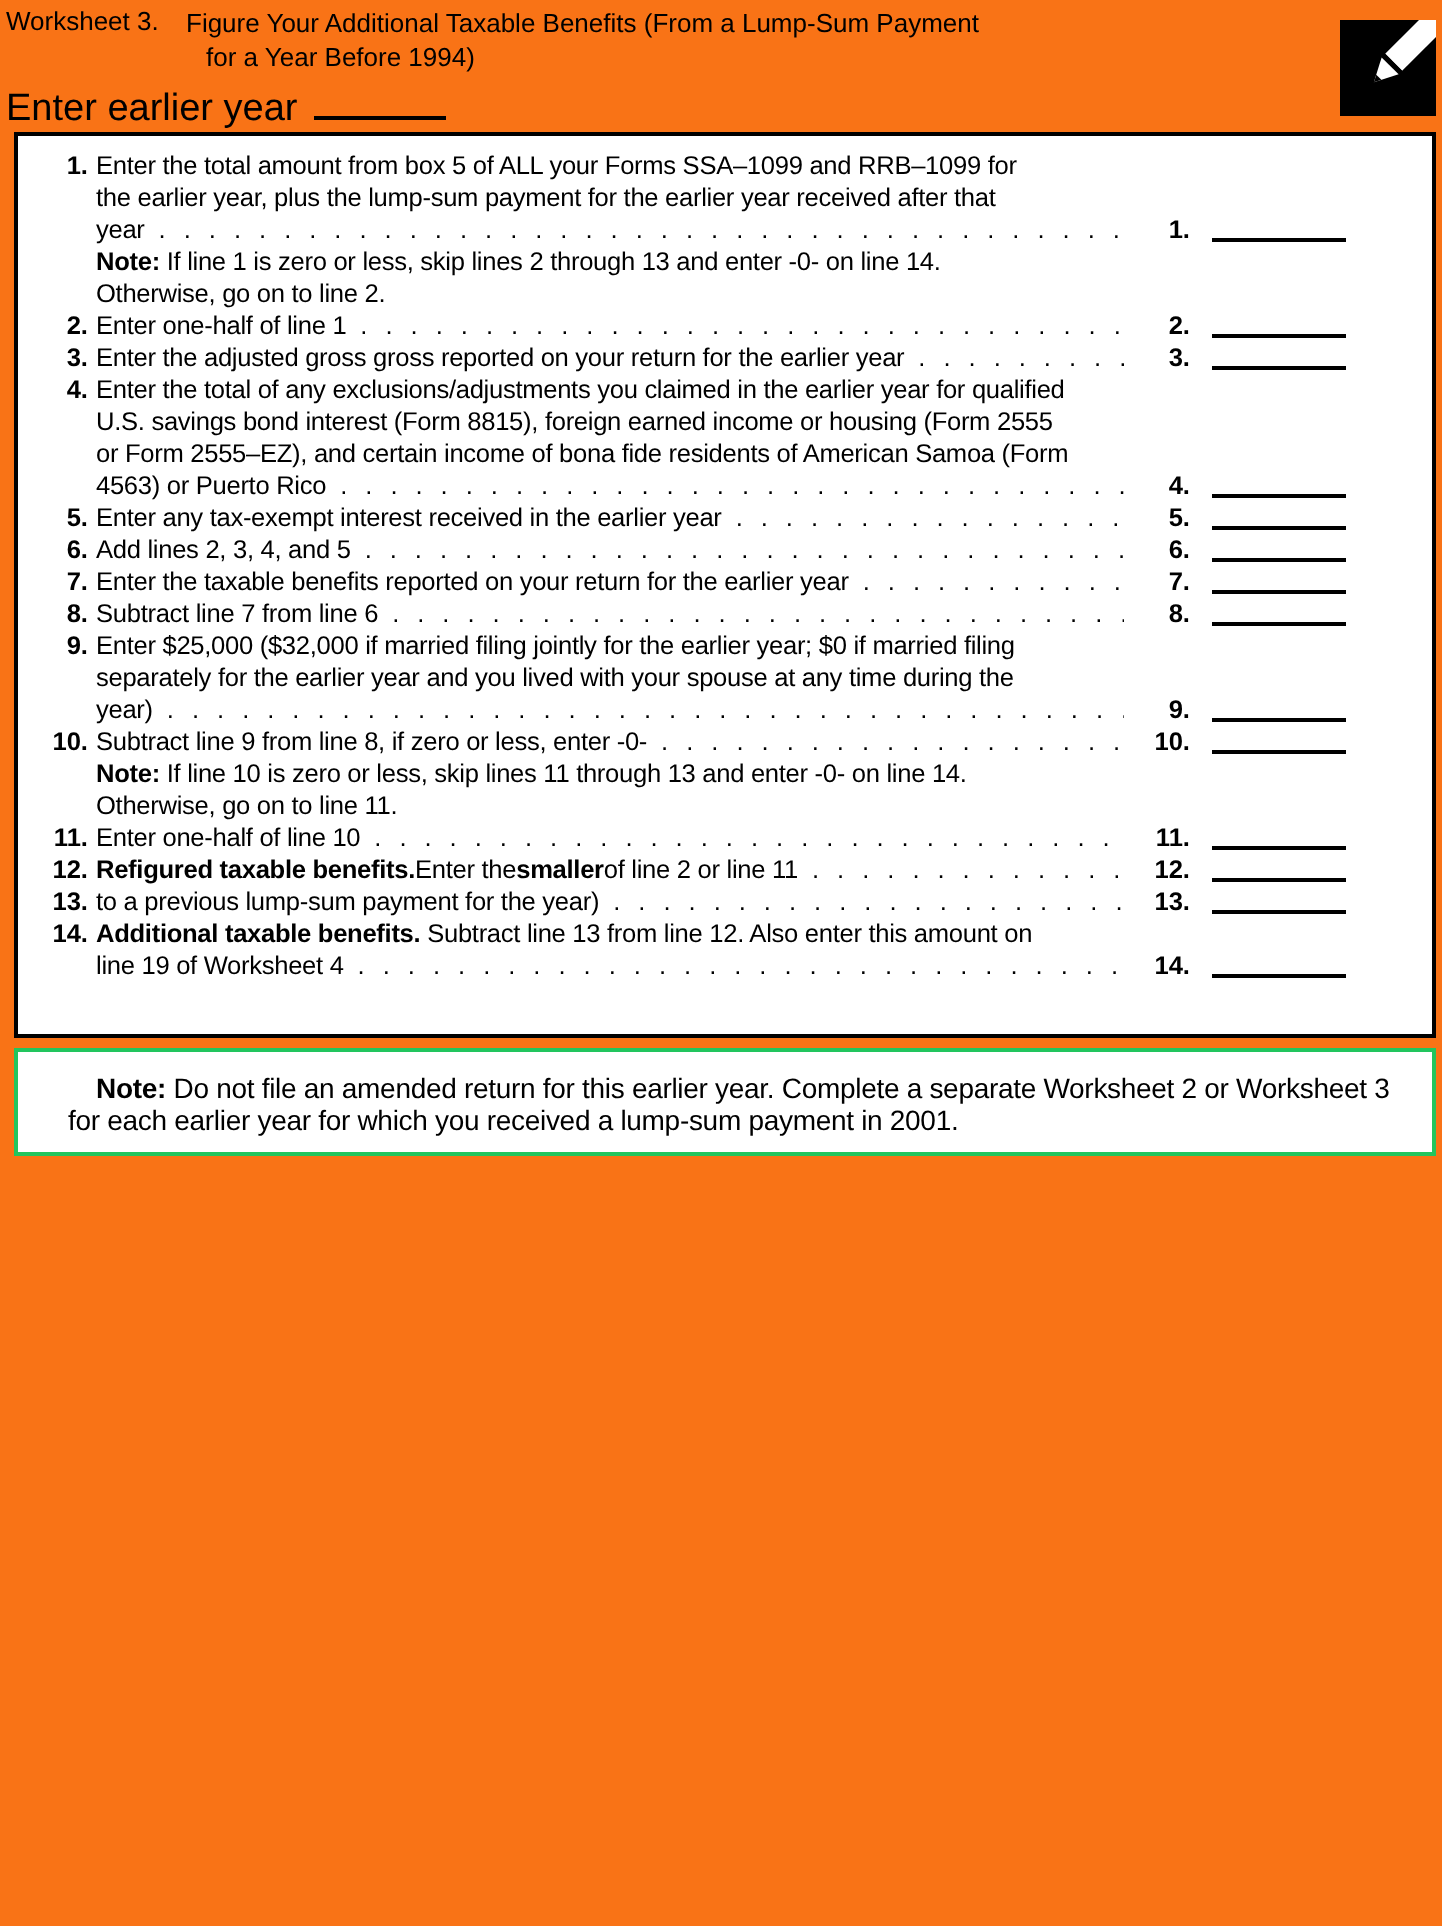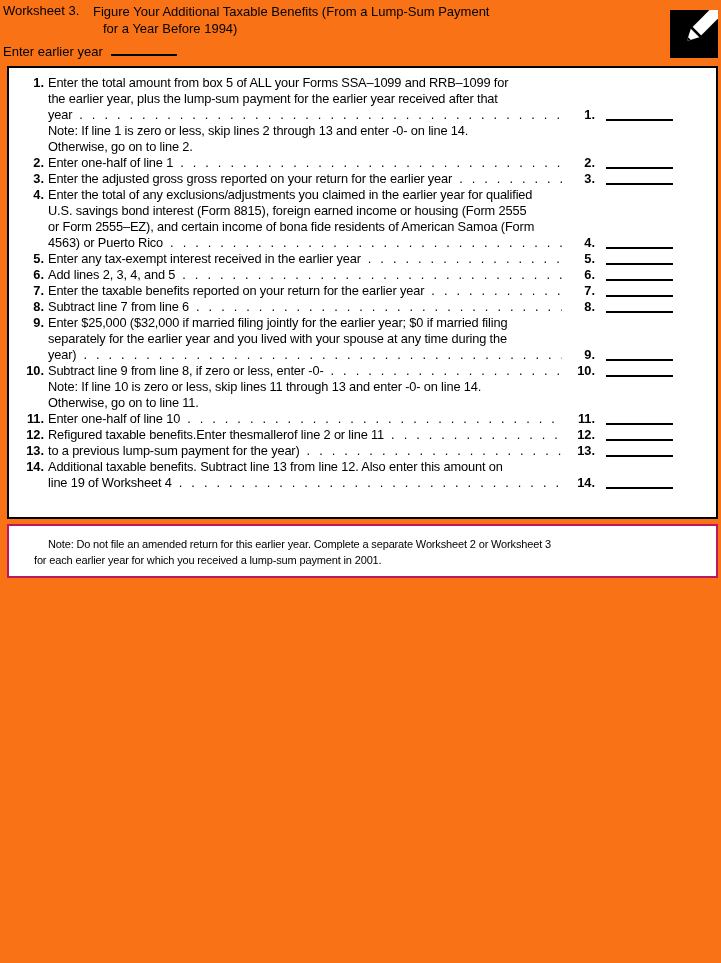--- a/index.html
+++ b/index.html
@@ -6,43 +6,43 @@
   html,body { background:#fff; }
   body { width:721px; height:963px; font-family:"Liberation Sans", sans-serif; color:#000; position:relative; }
   .page { position:relative; width:721px; height:963px; background:#f97316; overflow:hidden; }
 
   .ws-label { position:absolute; left:3px; top:3px; font-size:13px; }
   .ws-title { position:absolute; left:93px; top:3px; font-size:13px; font-weight:normal; line-height:17px; width:470px; }
   .ws-title .t2 { padding-left:10px; }
 
   .pencil { position:absolute; left:670px; top:10px; width:48px; height:48px; display:block; }
 
-  .earlier { position:absolute; left:3px; top:44px; font-size:13px; }
+  .earlier { position:absolute; left:3px; top:44px; font-size:19px; }
   .yearblank { display:inline-block; width:66px; height:12px; border-bottom:2px solid #000; margin-left:8px; }
 
   .main-box { position:absolute; left:7px; top:66px; width:711px; min-height:453px;
               border:2px solid #000; padding:7px 0 4px 0; background:#fff; }
 
   .row { display:grid; grid-template-columns:35px 514px 29px auto; column-gap:4px;
          font-size:12.8px; line-height:16px; }
   .numcell { text-align:right; font-weight:bold; }
   .textcell { overflow:visible; }
   .tline { white-space:nowrap; letter-spacing:-0.15px; }
   .lastline { display:flex; align-items:baseline; }
   .lastline > span { flex:0 0 auto; }
   .lead { flex:1 1 0 !important; min-width:10px; overflow:hidden; white-space:nowrap;
           letter-spacing:9px; margin-left:7px; }
   .ansnum { text-align:right; font-weight:bold; align-self:end; }
   .anscell { align-self:end; padding-bottom:2px; }
   .blankline { width:67px; height:3px; border-bottom:2px solid #000; margin-left:7px; }
-  .b { font-weight:normal; font-style:normal; }
+  .b { font-weight:bold; font-style:normal; }
   .i { }
 
   .note-box { position:absolute; left:7px; top:524px; width:711px; height:54px;
-              border:2px solid #be185d; padding:10px 10px 0 25px; font-size:11px; line-height:16px; background:#fff; }
+              border:2px solid #22c55e; padding:10px 10px 0 25px; font-size:14px; line-height:16px; background:#fff; }
   .note-box .tline:first-child { padding-left:14px; }
 </style>
 </head>
 <body>
 
 <div class="page">
 
   <div class="ws-label">Worksheet 3.</div>
 
   <div class="ws-title">

